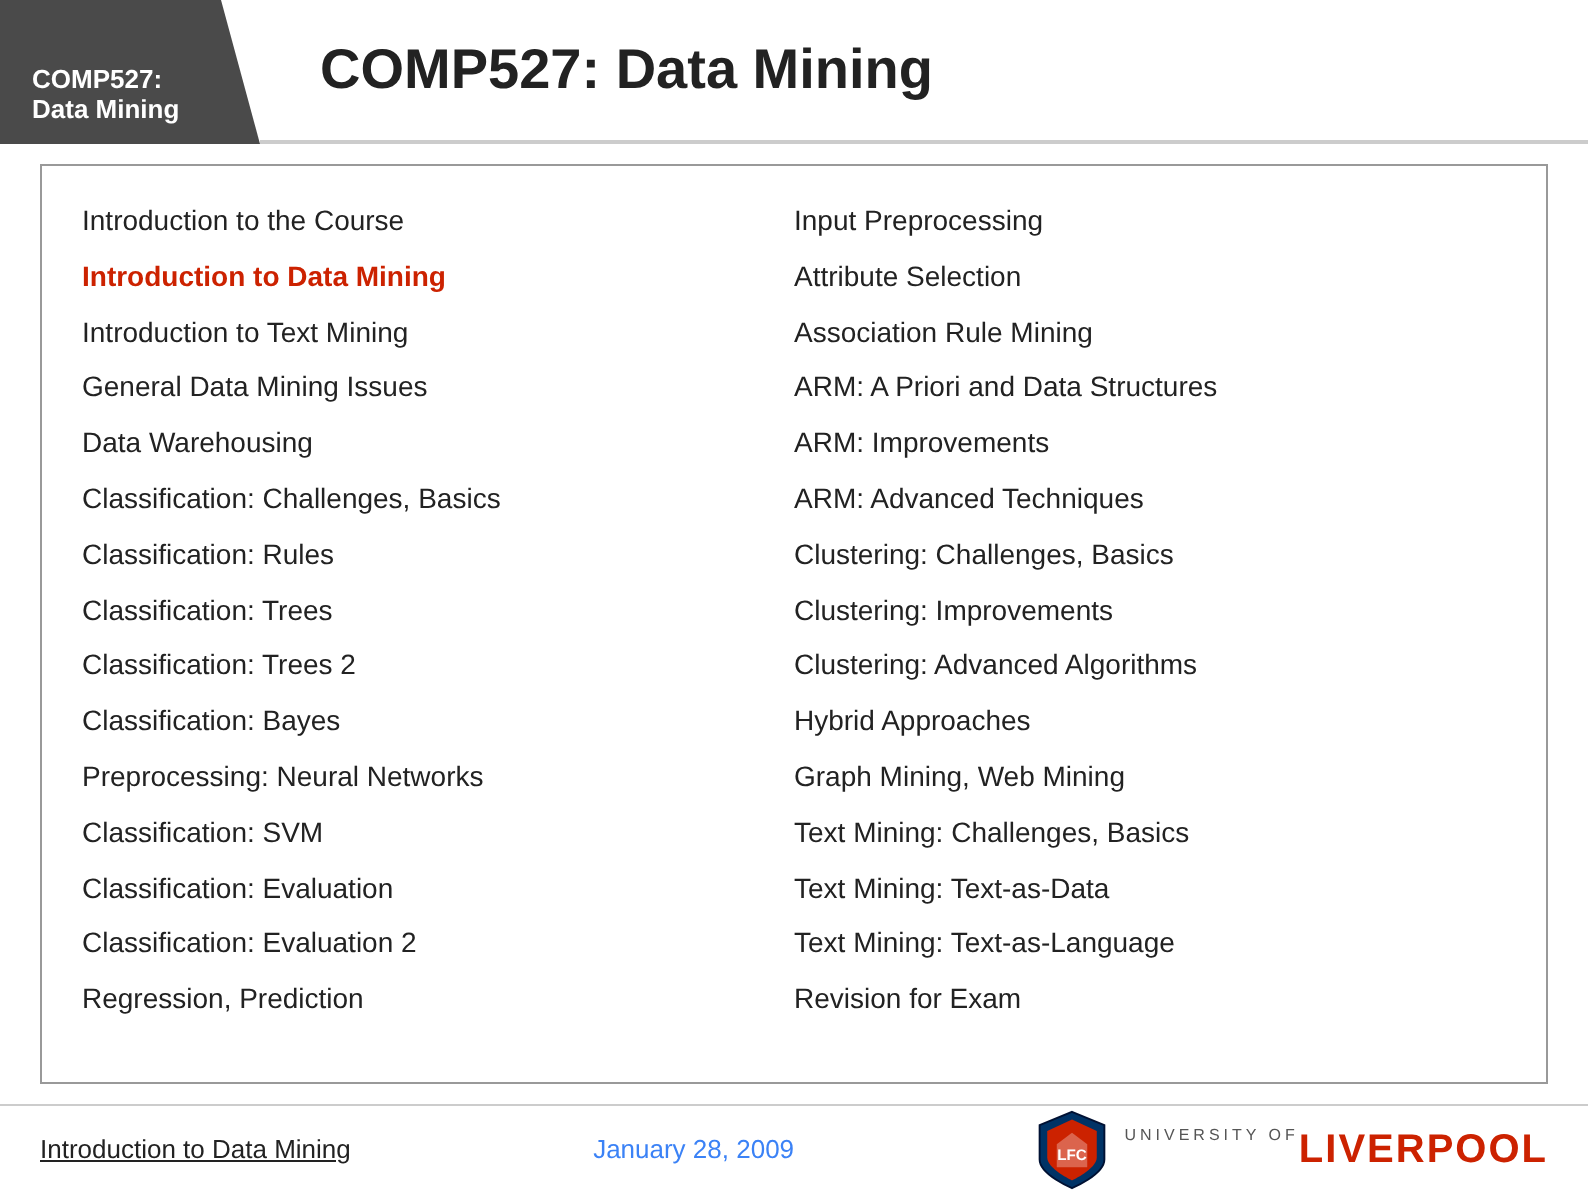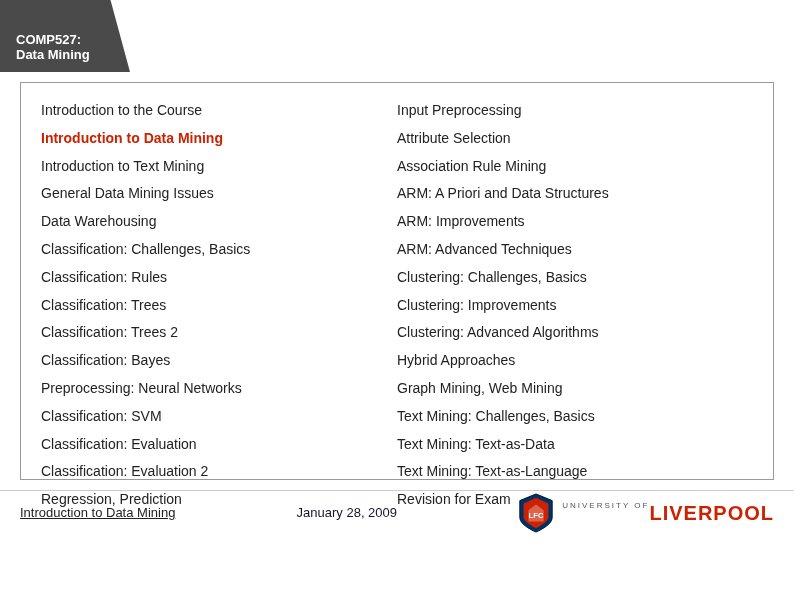--- a/index.html
+++ b/index.html
@@ -41,21 +41,21 @@
       font-size: 28px;
       font-weight: bold;
       color: #222;
     }
 
     
     .main-border {
       margin: 10px 20px;
       border: 1px solid #999;
       padding: 16px 20px;
-      height: 398px;
+      height: 460px;
       display: flex;
       gap: 0;
     }
 
     .col-left, .col-right {
       flex: 1;
       display: flex;
       flex-direction: column;
       gap: 4px;
     }
@@ -80,21 +80,21 @@
       height: 44px;
       background: #fff;
     }
     .footer-left {
       font-size: 13px;
       color: #222;
       text-decoration: underline;
     }
     .footer-center {
       font-size: 13px;
-      color: #0f172a;
+      color: #3b82f6;
     }
     .footer-right {
       display: flex;
       align-items: center;
       gap: 8px;
     }
     .logo-shield {
       width: 36px;
       height: 40px;
     }
@@ -119,20 +119,23 @@
   </style>
 </head>
 <body>
 
 <div class="header">
   <div class="header-label">
     <div>
       <div>COMP527:</div>
       <div>Data Mining</div>
     </div>
+  </div>
+  <div class="header-title-area">
+    <span class="header-title">COMP527: Data Mining</span>
   </div>
 </div>
 
 <div class="main-border">
   <div class="col-left" id="left-col">
       <div class="list-item">Introduction to the Course</div>
       <div class="list-item active">Introduction to Data Mining</div>
       <div class="list-item">Introduction to Text Mining</div>
       <div class="list-item">General Data Mining Issues</div>
       <div class="list-item">Data Warehousing</div>

